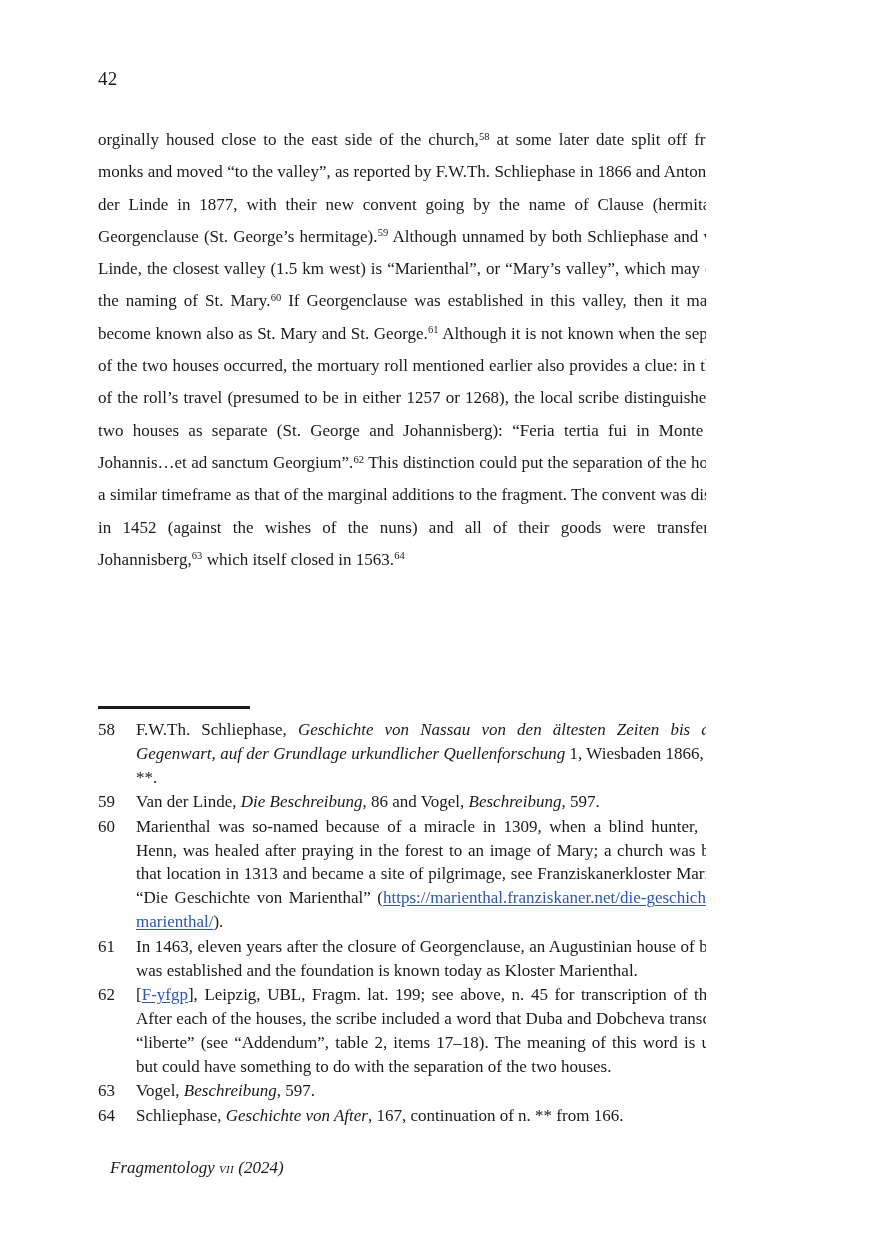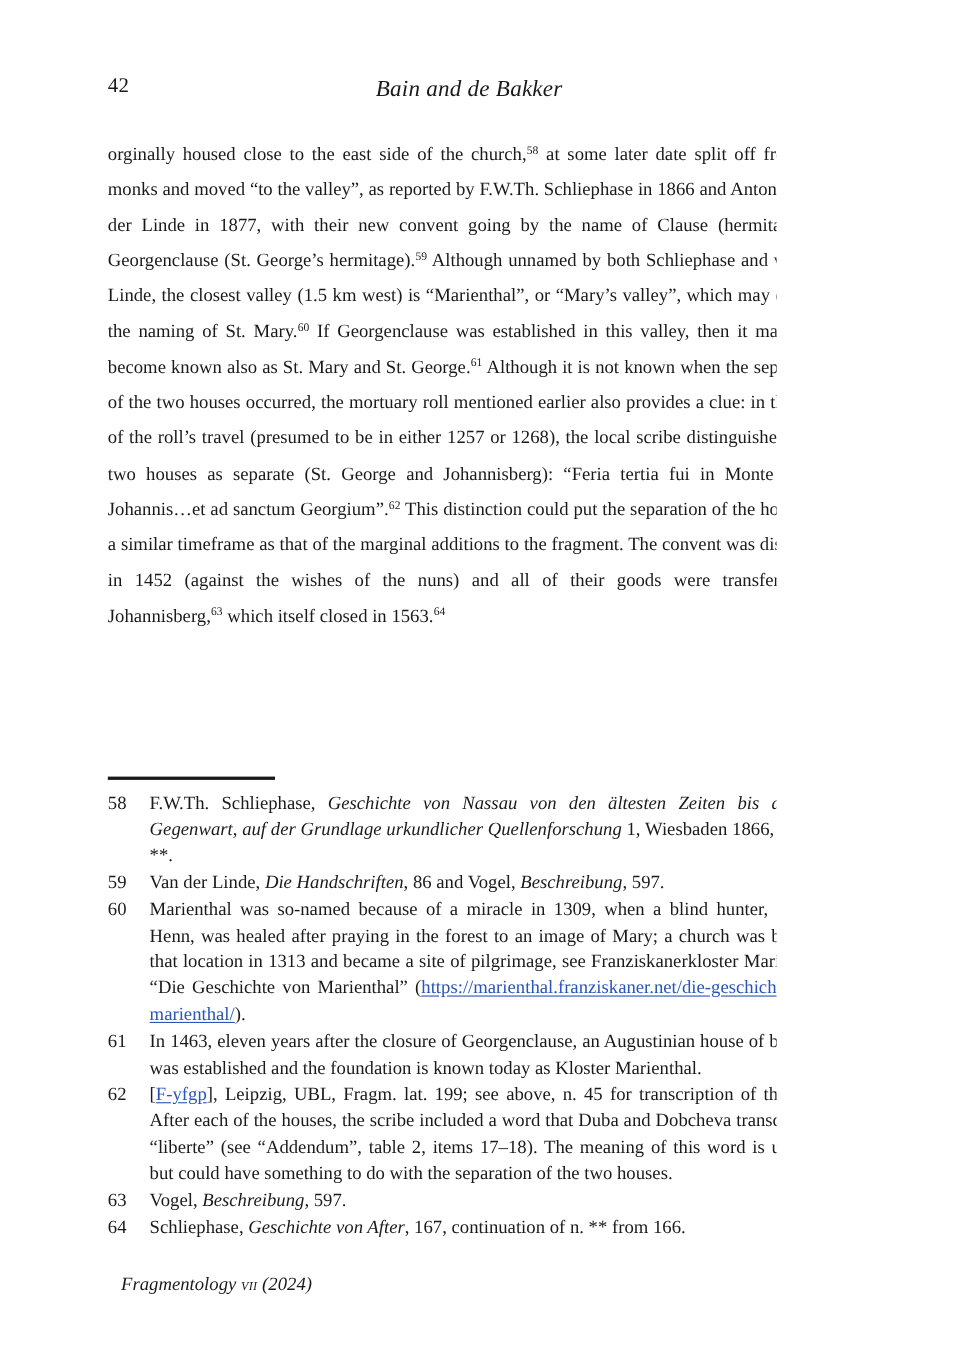--- a/index.html
+++ b/index.html
@@ -134,37 +134,36 @@
     margin-left: 12px;
   }
 </style>
 </head>
 <body>
 
 <div class="page">
 
   <div class="running-head">
     <span class="folio">42</span>
-    <span class="head-title">Bain and de Bakker</span>
   </div>
 
   <div class="body-text">
     <p id="body-paragraph">orginally housed close to the east side of the church,<sup class="fn">58</sup> at some later date split off from the monks and moved “to the valley”, as reported by F.W.Th. Schliephase in 1866 and Antonius van der Linde in 1877, with their new convent going by the name of Clause (hermitage) or Georgenclause (St. George’s hermitage).<sup class="fn">59</sup> Although unnamed by both Schliephase and van der Linde, the closest valley (1.5 km west) is “Marienthal”, or “Mary’s valley”, which may explain the naming of St. Mary.<sup class="fn">60</sup> If Georgenclause was established in this valley, then it may have become known also as St. Mary and St. George.<sup class="fn">61</sup> Although it is not known when the separation of the two houses occurred, the mortuary roll mentioned earlier also provides a clue: in the year of the roll’s travel (presumed to be in either 1257 or 1268), the local scribe distinguished these two houses as separate (St. George and Johannisberg): “Feria tertia fui in Monte Sancti Johannis…et ad sanctum Georgium”.<sup class="fn">62</sup> This distinction could put the separation of the houses in a similar timeframe as that of the marginal additions to the fragment. The convent was dissolved in 1452 (against the wishes of the nuns) and all of their goods were transferred to Johannisberg,<sup class="fn">63</sup> which itself closed in 1563.<sup class="fn">64</sup></p>
   </div>
 
   <div class="fn-rule"></div>
 
   <div class="footnotes" id="footnote-list">
       <div class="fn-item">
         <span class="fn-num">58</span>
         <span class="fn-body">F.W.Th. Schliephase, <em>Geschichte von Nassau von den ältesten Zeiten bis auf die Gegenwart, auf der Grundlage urkundlicher Quellenforschung</em> 1, Wiesbaden 1866, 166, n. **.</span>
       </div>
       <div class="fn-item">
         <span class="fn-num">59</span>
-        <span class="fn-body">Van der Linde, <em>Die Handschriften</em>, 86 and Vogel, <em>Beschreibung</em>, 597.</span>
+        <span class="fn-body">Van der Linde, <em>Die Beschreibung</em>, 86 and Vogel, <em>Beschreibung</em>, 597.</span>
       </div>
       <div class="fn-item">
         <span class="fn-num">60</span>
         <span class="fn-body">Marienthal was so-named because of a miracle in 1309, when a blind hunter, Hecker Henn, was healed after praying in the forest to an image of Mary; a church was built on that location in 1313 and became a site of pilgrimage, see Franziskanerkloster Marienthal, “Die Geschichte von Marienthal” (<a class="ext-link" href="#">https://marienthal.franziskaner.net/die-geschichte-von-marienthal/</a>).</span>
       </div>
       <div class="fn-item">
         <span class="fn-num">61</span>
         <span class="fn-body">In 1463, eleven years after the closure of Georgenclause, an Augustinian house of brothers was established and the foundation is known today as Kloster Marienthal.</span>
       </div>
       <div class="fn-item">

